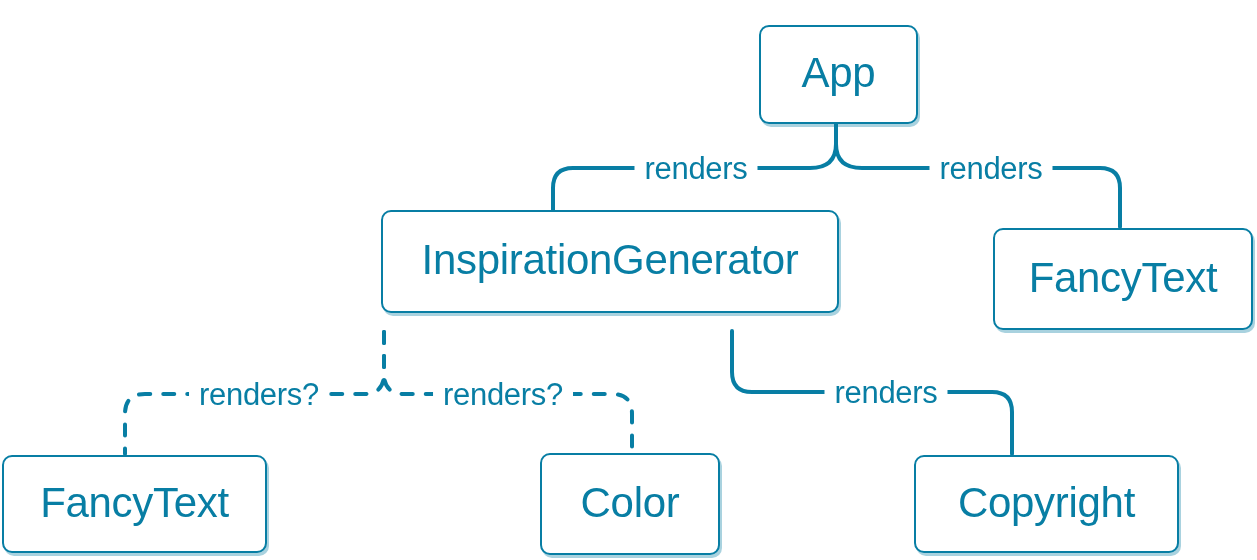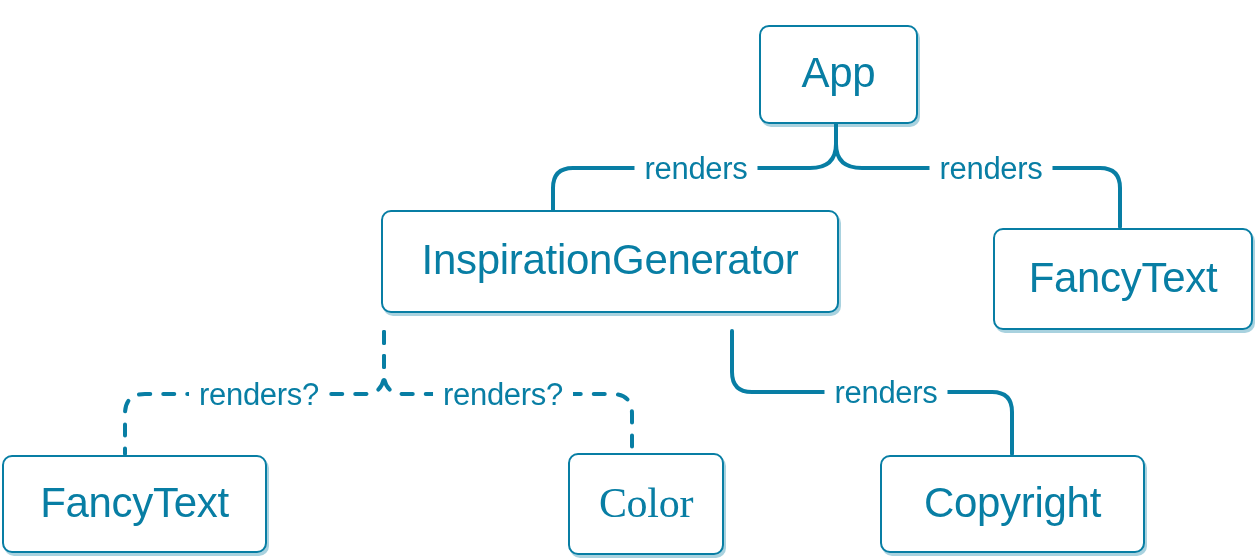--- a/index.html
+++ b/index.html
@@ -60,22 +60,22 @@
     letter-spacing: -0.3px;
     line-height: 40px;
     padding: 0 10px;
     white-space: nowrap;
   }
   
   #node-app                  { left: 759px;  top: 3px;   width: 159px; height: 99px; margin-top: 22px;  }
   #node-inspiration-generator{ left: 337px;  top: 210px; width: 458px; height: 103px; margin-left: 44px; }
   #node-fancy-text-top       { left: 993px;  top: 228px; width: 260px; height: 102px; }
   #node-fancy-text-bottom    { left: 2px;    top: 455px; width: 265px; height: 98px;  }
-  #node-color                { left: 568px;  top: 453px; width: 156px; height: 102px; font-family: Liberation Serif, serif; }
-  #node-copyright            { left: 880px;  top: 455px; width: 265px; height: 98px; justify-content: center;  }
+  #node-color                { left: 540px;  top: 453px; width: 180px; height: 102px; }
+  #node-copyright            { left: 914px;  top: 455px; width: 265px; height: 98px; justify-content: center;  }
   
   #edge-label-0 { left: 696px; top: 169px; }
   #edge-label-1 { left: 991px; top: 169px; }
   #edge-label-2 { left: 259px; top: 395px; }
   #edge-label-3 { left: 503px; top: 395px; }
   #edge-label-4 { left: 886px; top: 393px; }
 </style>
 </head>
 <body>
 

